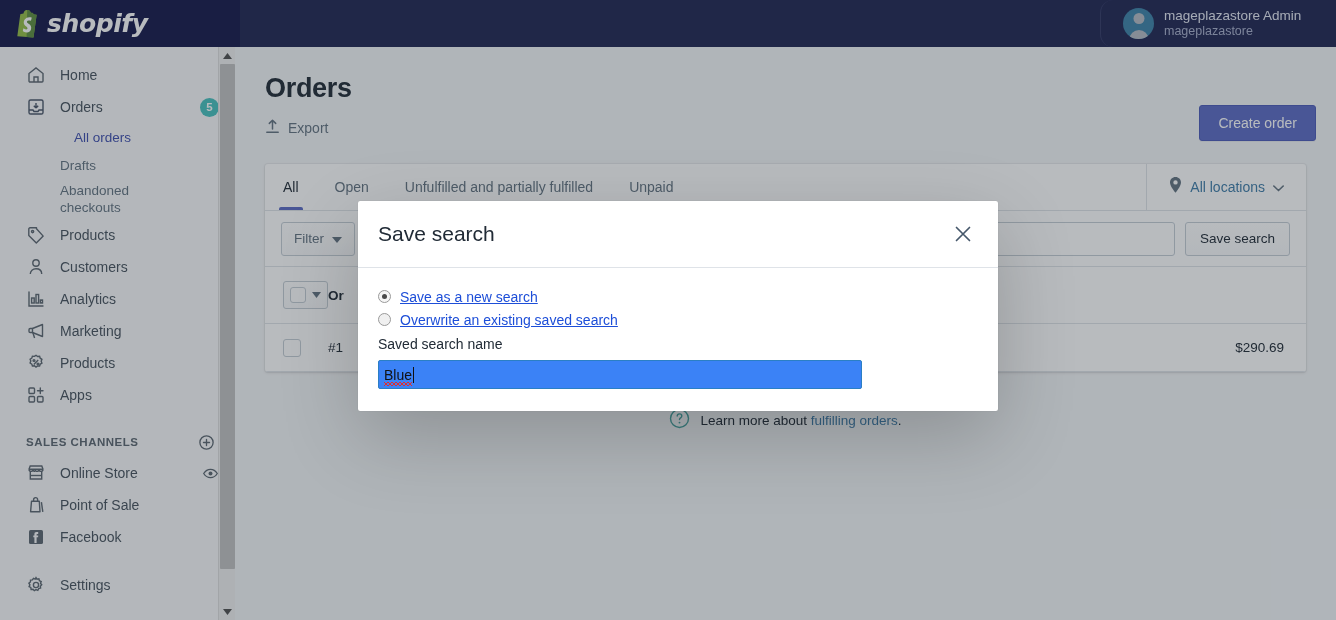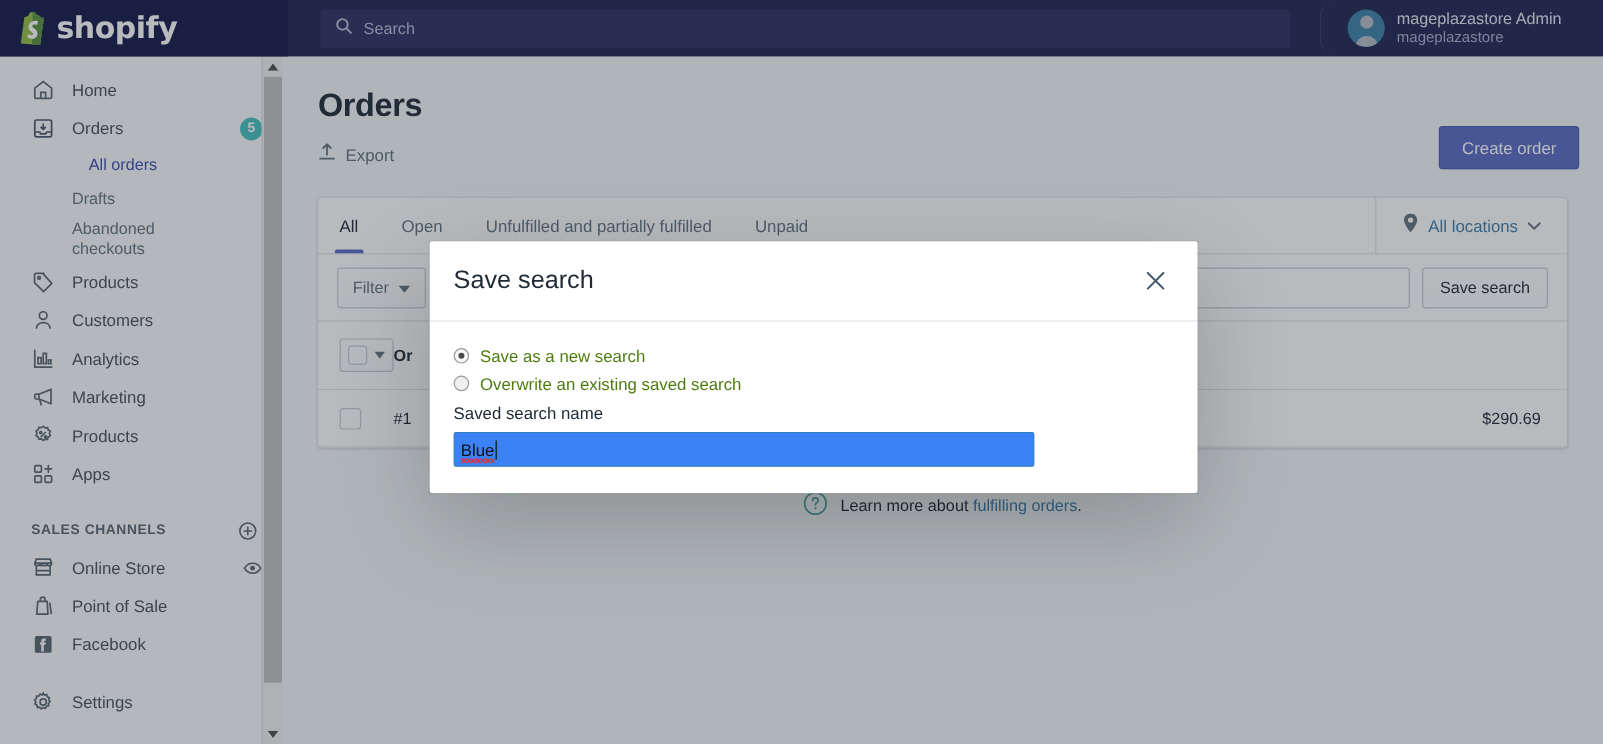--- a/index.html
+++ b/index.html
@@ -16,21 +16,21 @@
     position: absolute; top: 0; left: 0; width: 1336px; height: 47px;
     background: #1f2552; display: flex; align-items: center;
     z-index: 5;
   }
   .logo-wrap {
     width: 240px; height: 47px; display: flex; align-items: center;
     padding-left: 14px; gap: 7px; background: #16194a;
   }
   .logo-bag { width: 26px; height: 29px; display: block; }
   .logo-text {
-    color: #ffffff; font-size: 25px; font-weight: bold;
+    color: #ffffff; font-size: 25px; font-style: italic; font-weight: bold;
     letter-spacing: -0.4px; font-family: "DejaVu Sans", sans-serif;
   }
   .search-box {
     margin-left: 27px; width: 808px; height: 32px;
     background: #2d3263; border-radius: 3px;
     display: flex; align-items: center; padding: 0 12px; gap: 9px;
   }
   .search-ph { color: #b7bdd4; font-size: 13.5px; }
   .user-area {
     position: absolute; right: 0; top: 0; height: 47px; width: 236px;
@@ -209,21 +209,21 @@
   .radio-line { display: flex; align-items: center; gap: 9px; height: 21px; cursor: pointer; }
   .radio {
     width: 13px; height: 13px; border-radius: 50%;
     border: 1px solid #9a9a9a; background: #f0f0f0; flex: none; position: relative;
   }
   .radio.on { background: #f6f6f6; }
   .radio.on::after {
     content: ""; position: absolute; left: 3px; top: 3px;
     width: 5px; height: 5px; border-radius: 50%; background: #4a4a4a;
   }
-  .radio-lbl { font-size: 14px; color: #4d7c0f; }
+  .radio-lbl { font-size: 14px; color: #1d4ed8; text-decoration: underline; }
   .field-lbl { font-size: 14px; color: #212b36; margin-top: 6px; }
   .text-input {
     margin-top: 8px; width: 484px; height: 29px;
     border: 1px solid #2b7fc4; border-radius: 2px; background: #3b82f6;
     display: flex; align-items: center; padding: 0 5px;
     font-size: 14px; color: #111;
   }
   .typed { position: relative; display: inline-block; }
   .squiggle {
     position: absolute; left: 0; right: 0; bottom: -3px; height: 4px;
@@ -262,29 +262,20 @@
       <span>
         <svg class="logo-bag" viewBox="0 0 26 29">
           <path d="M13.2 1.2c-.9-.3-1.9.1-2.6.9-.5.6-.9 1.4-1.1 2.3L7 5.1c-.7.2-.7.2-.8.9L3.3 27.3l16.2 1.3L22.6 6s-.1-.2-.3-.2l-2.2-.2-1.6-1.6c-.2-.2-.4-.3-.6-.3l-1 .3c-.4-1.3-1.2-2.4-2.3-2.7-.5-.2-.9-.2-1.4-.1z" fill="#95bf46"></path>
           <path d="M13.2 1.2l-.6 26.8 6.9.6L22.6 6s-.1-.2-.3-.2l-2.2-.2-1.6-1.6c-.2-.2-.4-.3-.6-.3l-1 .3c-.4-1.3-1.2-2.4-2.3-2.7-.5-.2-.9-.2-1.4-.1z" fill="#5e8e3e"></path>
           <path d="M17.8 8.6l-.9 3.3s-1-.5-2.2-.4c-1.8.1-1.8 1.2-1.8 1.5.1 1.5 4.1 1.9 4.3 5.5.2 2.8-1.5 4.7-3.9 4.9-2.9.2-4.5-1.5-4.5-1.5l.6-2.6s1.6 1.2 2.9 1.1c.8-.1 1.1-.7 1.1-1.2-.1-2-3.4-1.9-3.6-5.1-.2-2.8 1.6-5.6 5.6-5.8 1.5-.1 2.4.3 2.4.3z" fill="#fff"></path>
         </svg>
       </span>
       <span class="logo-text">shopify</span>
     </div>
 
-    <div class="search-box">
-      <span>
-        <svg width="15" height="15" viewBox="0 0 16 16" fill="none" stroke="#b7bdd4" stroke-width="1.7">
-          <circle cx="6.8" cy="6.8" r="4.7"></circle>
-            <line x1="10.4" y1="10.4" x2="14.3" y2="14.3" stroke-linecap="round"></line>
-        </svg>
-      </span>
-      <span class="search-ph">Search</span>
-    </div>
 
     <div class="user-area">
       <div class="avatar">
         <div class="head"></div>
           <div class="body"></div>
       </div>
       <div>
         <div class="user-name">mageplazastore Admin</div>
         <div class="user-store">mageplazastore</div>
       </div>

